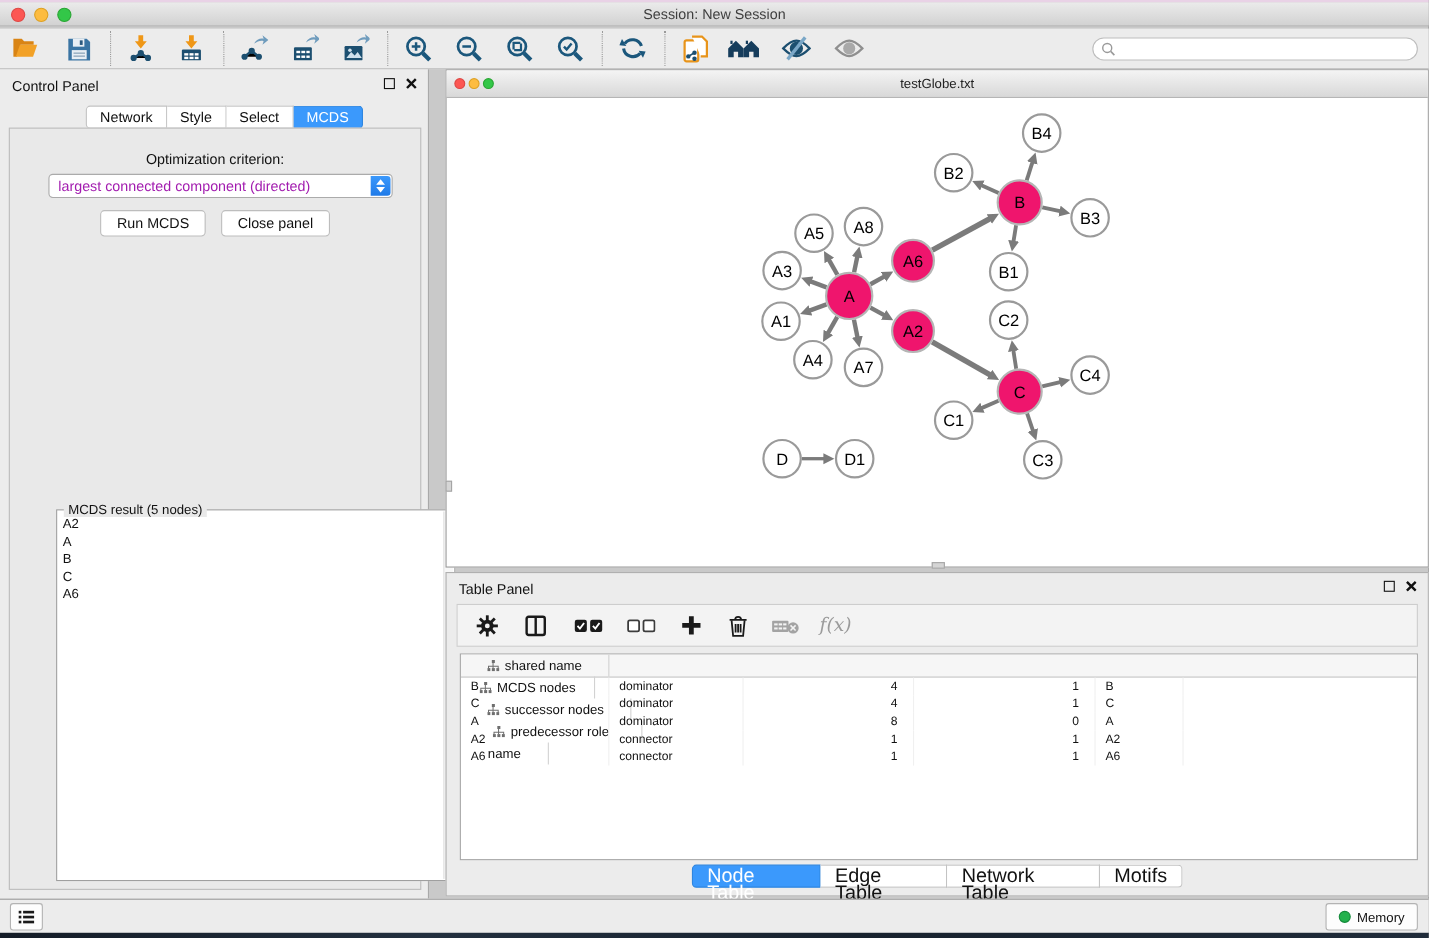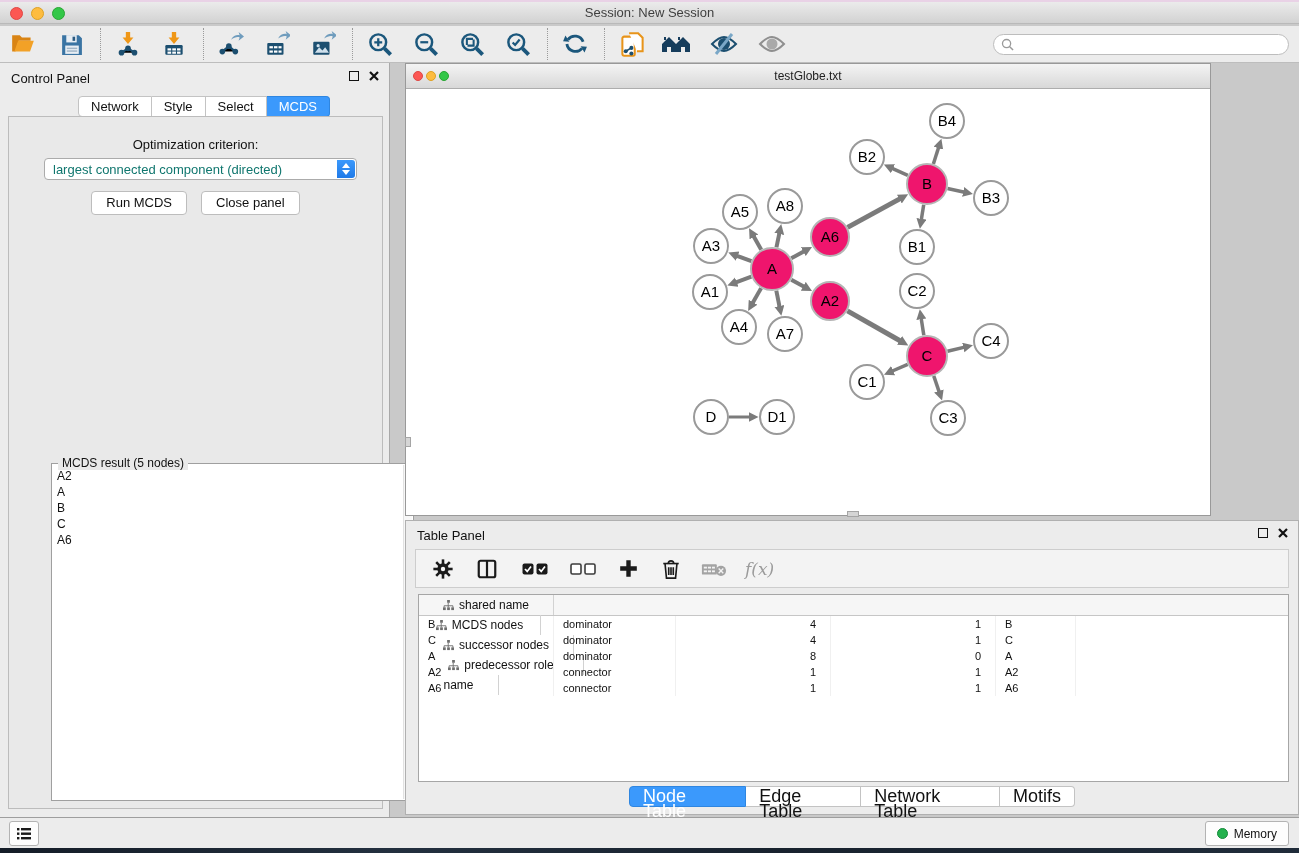--- a/index.html
+++ b/index.html
@@ -40,21 +40,21 @@
   .cp-tabs { position:absolute; left:78px; top:33px; display:flex; }
   .seg-btn { font-size:13px; color:#111; background:#fff; border:1px solid #c3c3c3; border-left:none;
     padding:2px 12px 3px; height:21px; line-height:15px; }
   .seg-btn:first-child { border-left:1px solid #c3c3c3; border-radius:4px 0 0 4px; }
   .seg-btn:last-child { border-radius:0 4px 4px 0; }
   .seg-btn.active { background:var(--accent); color:#fff; border-color:#2f86e0; }
   .cp-panel { position:absolute; left:8px; top:53px; width:375px; height:693px;
     background:#e9e9e9; border:1px solid #bcbcbc; }
   .opt-label { position:absolute; left:0; right:0; top:20px; text-align:center; font-size:13px; color:#111; }
   .opt-select { position:absolute; left:35px; top:41px; width:313px; height:22px; background:#fff;
-    border:1px solid #ababab; border-radius:4px; font-size:13px; color:#0f766e; display:flex; align-items:center;
+    border:1px solid #ababab; border-radius:4px; font-size:13px; color:#a21caf; display:flex; align-items:center;
     padding-left:8px; }
   .opt-stepper { position:absolute; right:1px; top:1px; bottom:1px; width:18px; border-radius:0 3px 3px 0;
     background:linear-gradient(var(--accent),#1f7ae8); display:flex; flex-direction:column;
     align-items:center; justify-content:center; gap:2px; }
   .tri-up { width:0; height:0; border-left:4px solid transparent; border-right:4px solid transparent;
     border-bottom:5px solid #fff; }
   .tri-down { width:0; height:0; border-left:4px solid transparent; border-right:4px solid transparent;
     border-top:5px solid #fff; }
   .cp-buttons { position:absolute; left:0; right:0; top:74px; display:flex; justify-content:center; gap:14px; }
   .push-btn { background:#fff; border:1px solid #bdbdbd; border-radius:4px; font-size:13px; color:#111;
@@ -62,21 +62,21 @@
   .groupbox { position:absolute; left:6px; top:346px; width:363px; height:338px;
     border:1px solid #9f9f9f; background:#fff;margin-left:36px; }
   .groupbox .gb-title { position:absolute; left:6px; top:-8px; background:#e9e9e9; padding:0 4px;
     font-size:12px; color:#111; }
   .gb-list { position:absolute; left:1px; top:2px; right:11px; bottom:1px; overflow:hidden;
     font-size:12px; color:#111; padding:2px 0 0 4px; line-height:16px; }
   .gb-scroll { position:absolute; right:1px; top:1px; bottom:1px; width:9px; background:#f7f7f7;
     border-left:1px solid #e2e2e2; }
 
   
-  .network-window { position:absolute; left:405px; top:63px; width:806px; height:453px;
+  .network-window { position:absolute; left:405px; top:63px; width:894px; height:453px;
     background:#fff; border:1px solid #999; }
   .nw-titlebar { position:relative; height:25px; background:linear-gradient(#f4f4f4,#d8d8d8);
     border-bottom:1px solid #adadad; }
   .nw-title { position:absolute; left:0; right:0; top:5px; text-align:center; font-size:12px; color:#222; }
   .nw-lights { position:absolute; left:7px; top:7px; display:flex; gap:3px; }
   .nw-lights .light { width:10px; height:10px; }
   .nw-canvas { position:absolute; left:0; top:25px; right:0; bottom:0; overflow:hidden; }
   .grip-left { position:absolute; left:-1px; top:373px; width:6px; height:10px; background:#d5d5d5; border:1px solid #a5a5a5; }
   .grip-bottom { position:absolute; left:441px; bottom:-2px; width:12px; height:6px; background:#d5d5d5; border:1px solid #a5a5a5; }
 

